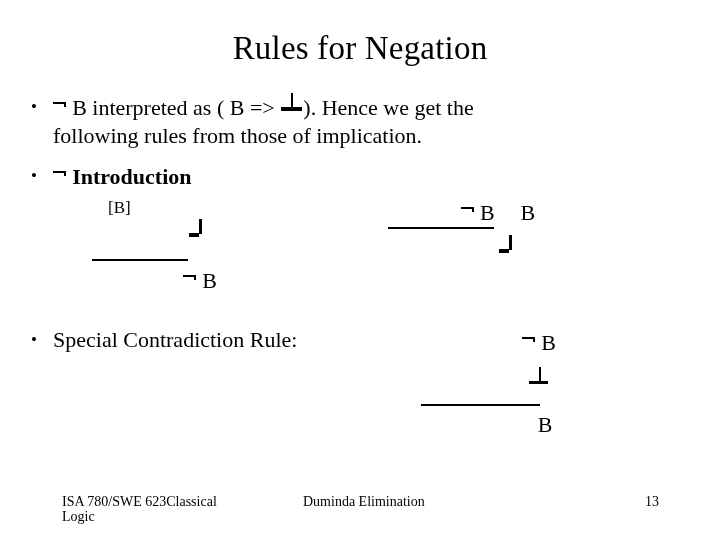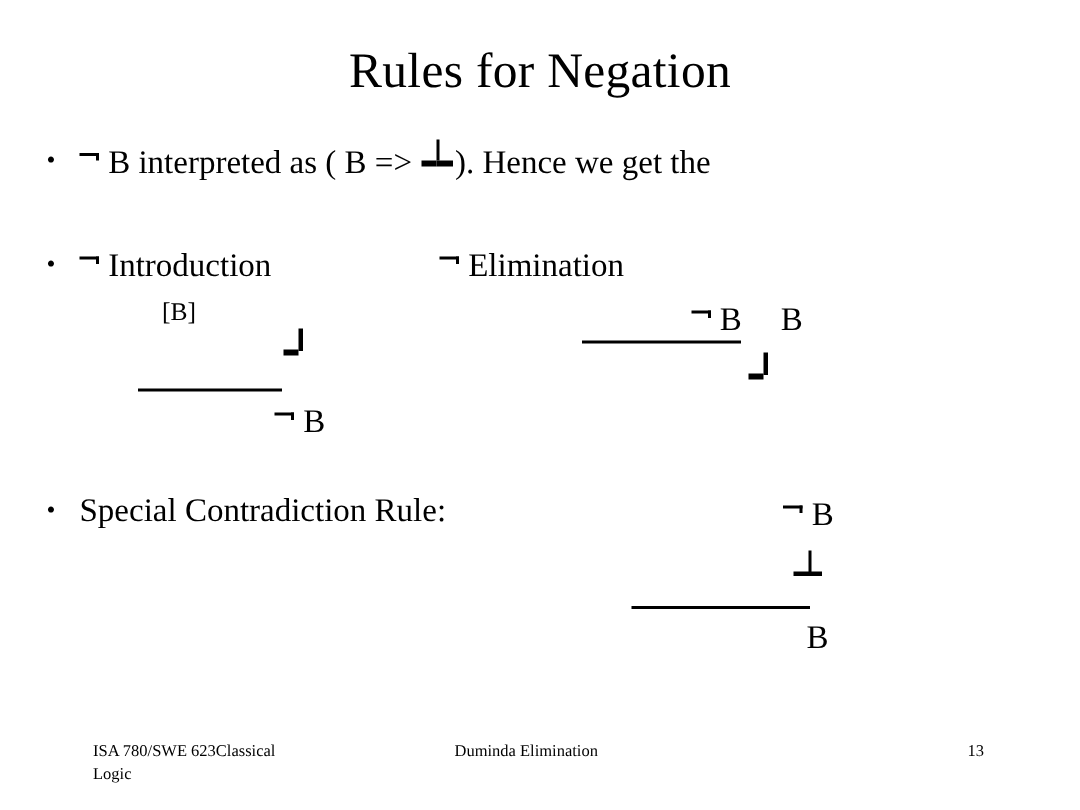--- a/index.html
+++ b/index.html
@@ -68,20 +68,21 @@
   }
   #bullet-special {
     top: 326px;
     left: 27px;
     width: 420px;
   }
 
   .rule-heads {
     display: flex;
     white-space: nowrap;
+    font-weight: bold;
   }
   .rule-head-intro { width: 240px; }
 
   
   .neg {
     display: inline-block;
     position: relative;
     width: 0.62em;
     height: 1em;
     vertical-align: baseline;
@@ -241,21 +242,21 @@
     padding-top: 6px;
   }
 
   
   #footer {
     position: absolute;
     top: 494px;
     left: 0;
     width: 720px;
     height: 40px;
-    font-size: 11px;
+    font-size: 14px;
     line-height: 15px;
   }
   #footer-left {
     position: absolute;
     left: 62px;
     top: 0;
     width: 180px;
   }
   #footer-center {
     position: absolute;
@@ -274,28 +275,28 @@
 <body>
 
 <div id="slide">
 
   <div id="slide-title">Rules for Negation</div>
 
   <div class="bullet-row" id="bullet-intro">
     <div class="bullet-dot">•</div>
     <div class="bullet-text">
       <span><span class="neg"></span></span><span> B interpreted as ( B =&gt; </span><span class="falsum inline-base"><span class="stem"></span><span class="footL"></span><span class="footR"></span></span><span>). Hence we get the</span>
+      <div>following rules from those of implication.</div>
     </div>
   </div>
 
   <div class="bullet-row" id="bullet-rules">
     <div class="bullet-dot">•</div>
     <div class="bullet-text rule-heads">
       <span class="rule-head-intro"><span class="neg"></span><span> Introduction</span></span>
-      <span><span class="neg"></span><span> Elimination</span></span>
     </div>
   </div>
 
   <div class="deriv" id="deriv-neg-intro">
     <div class="assumption">[B]</div>
     <div class="middle">
       <span class="falsum left-foot"><span class="stem"></span><span class="footL"></span></span>
     </div>
     <div class="inference-line"></div>
     <div class="conclusion"><span class="neg"></span><span> B</span></div>

